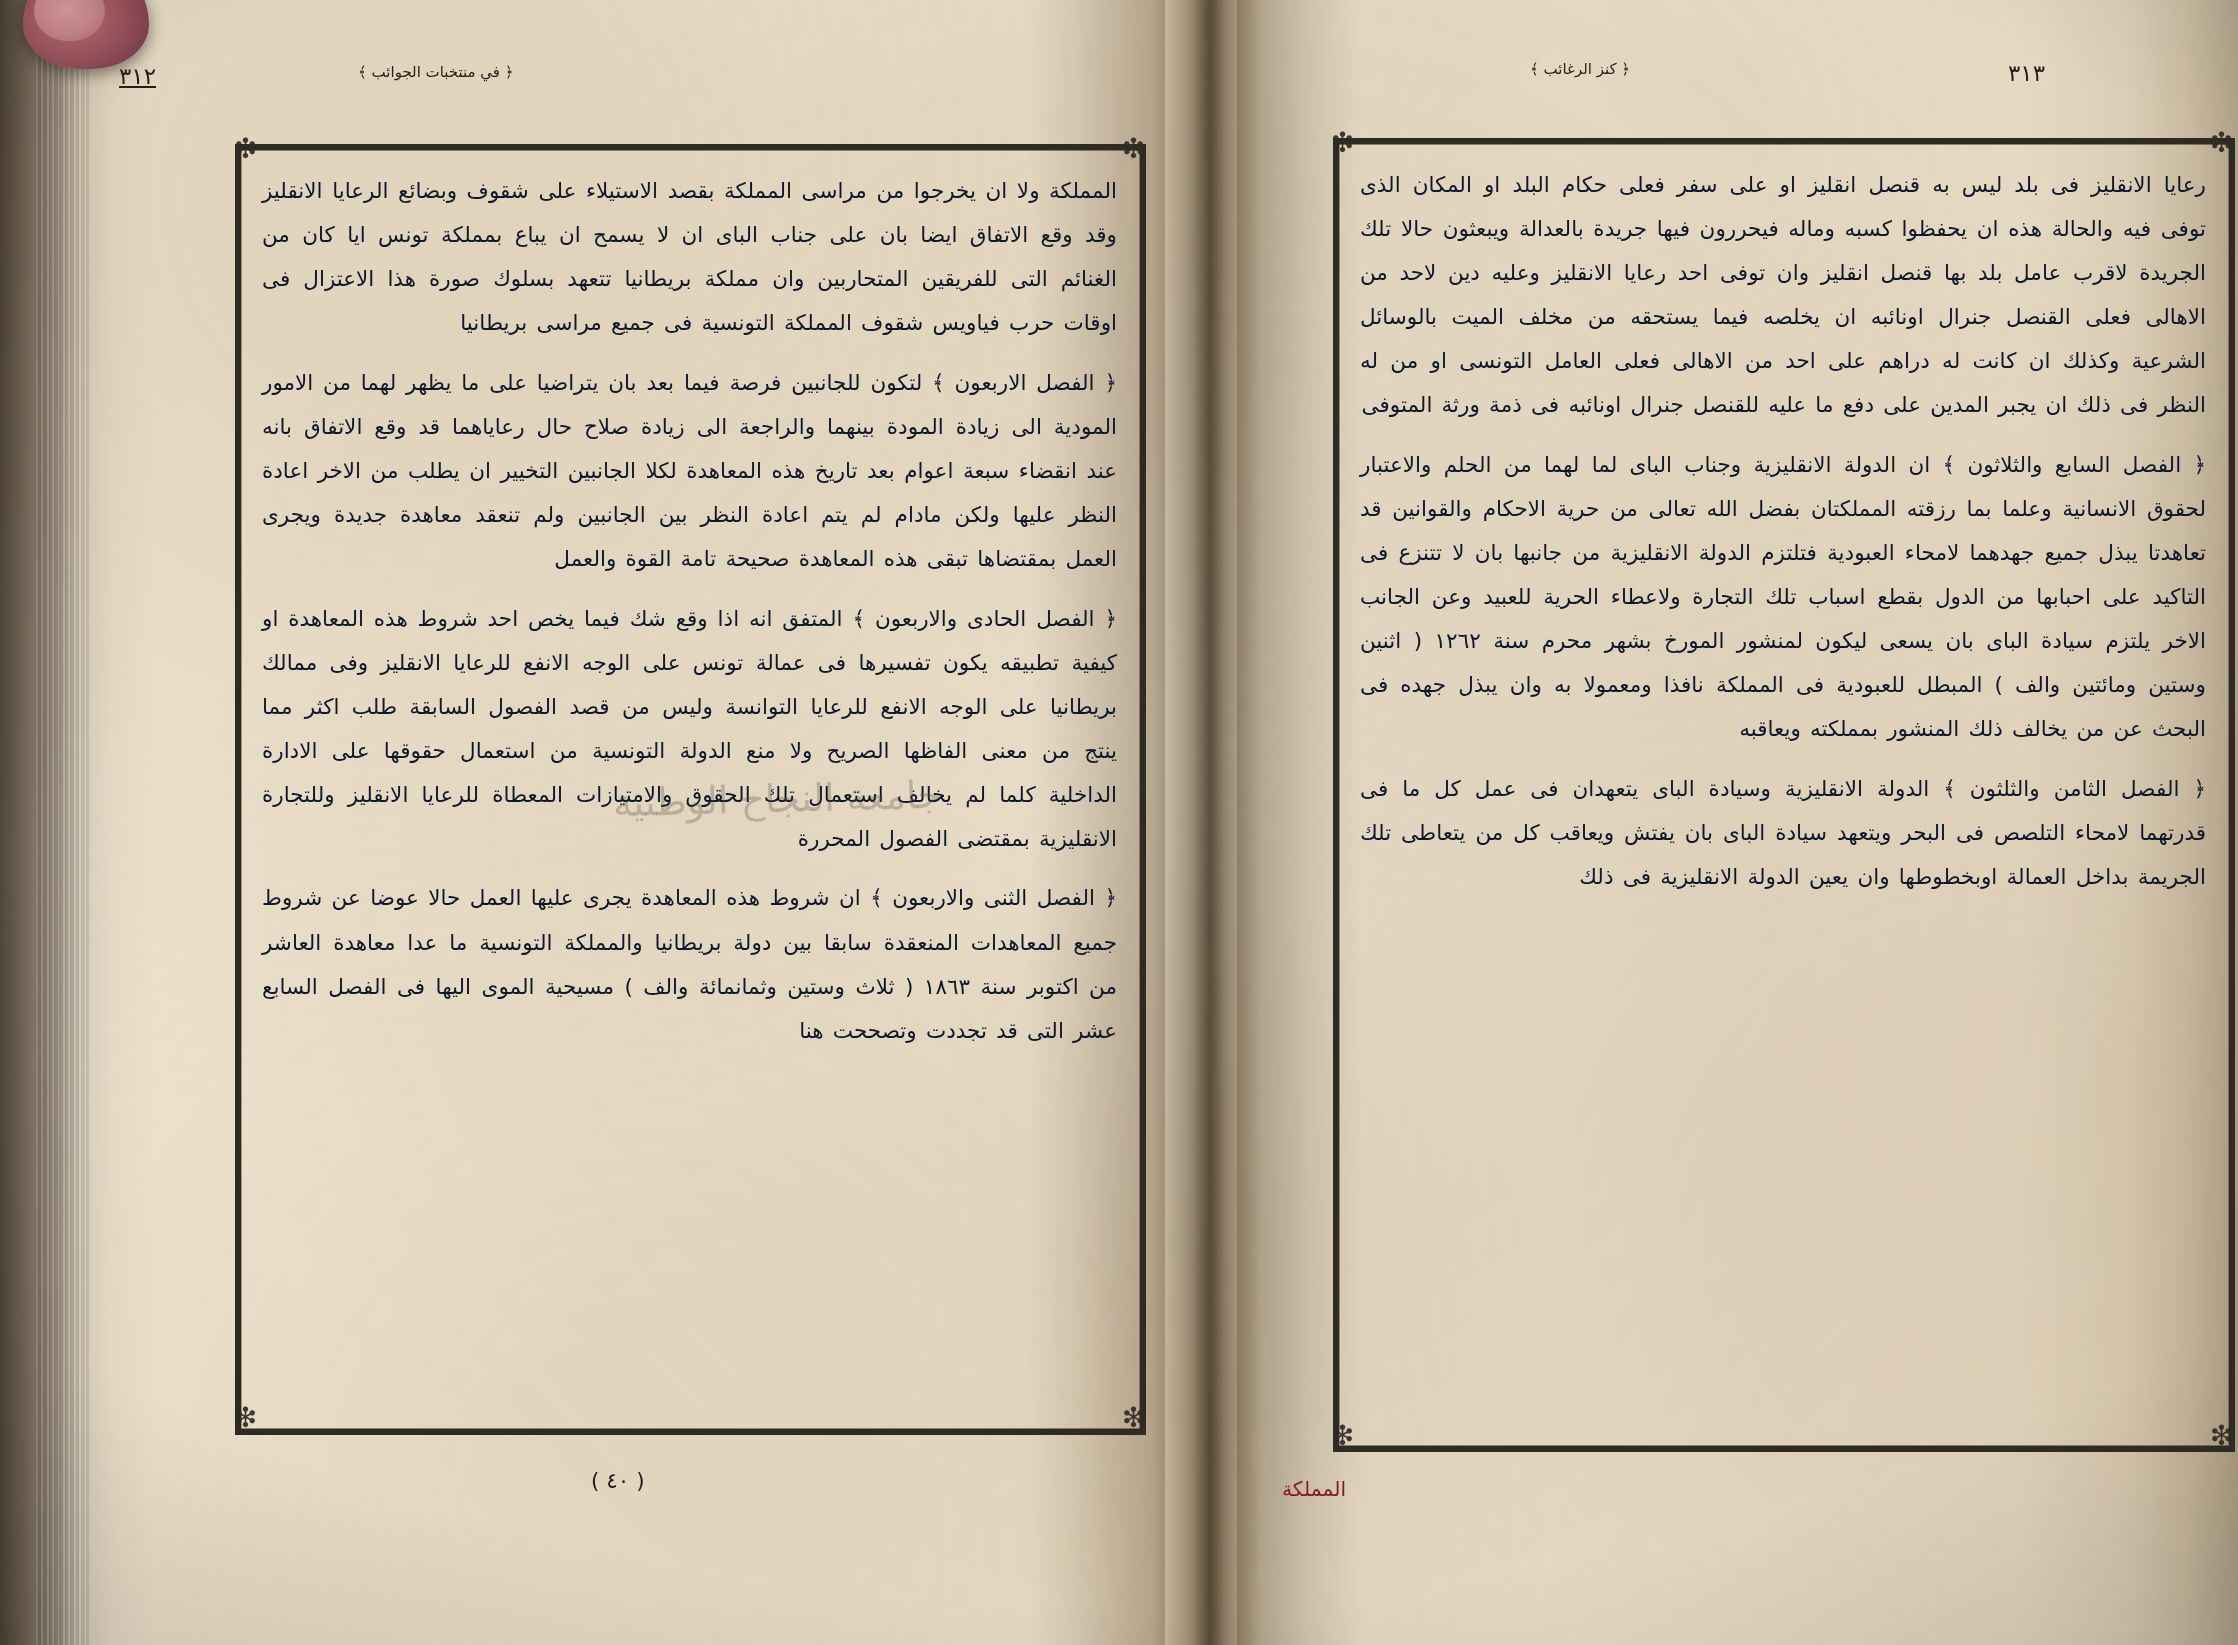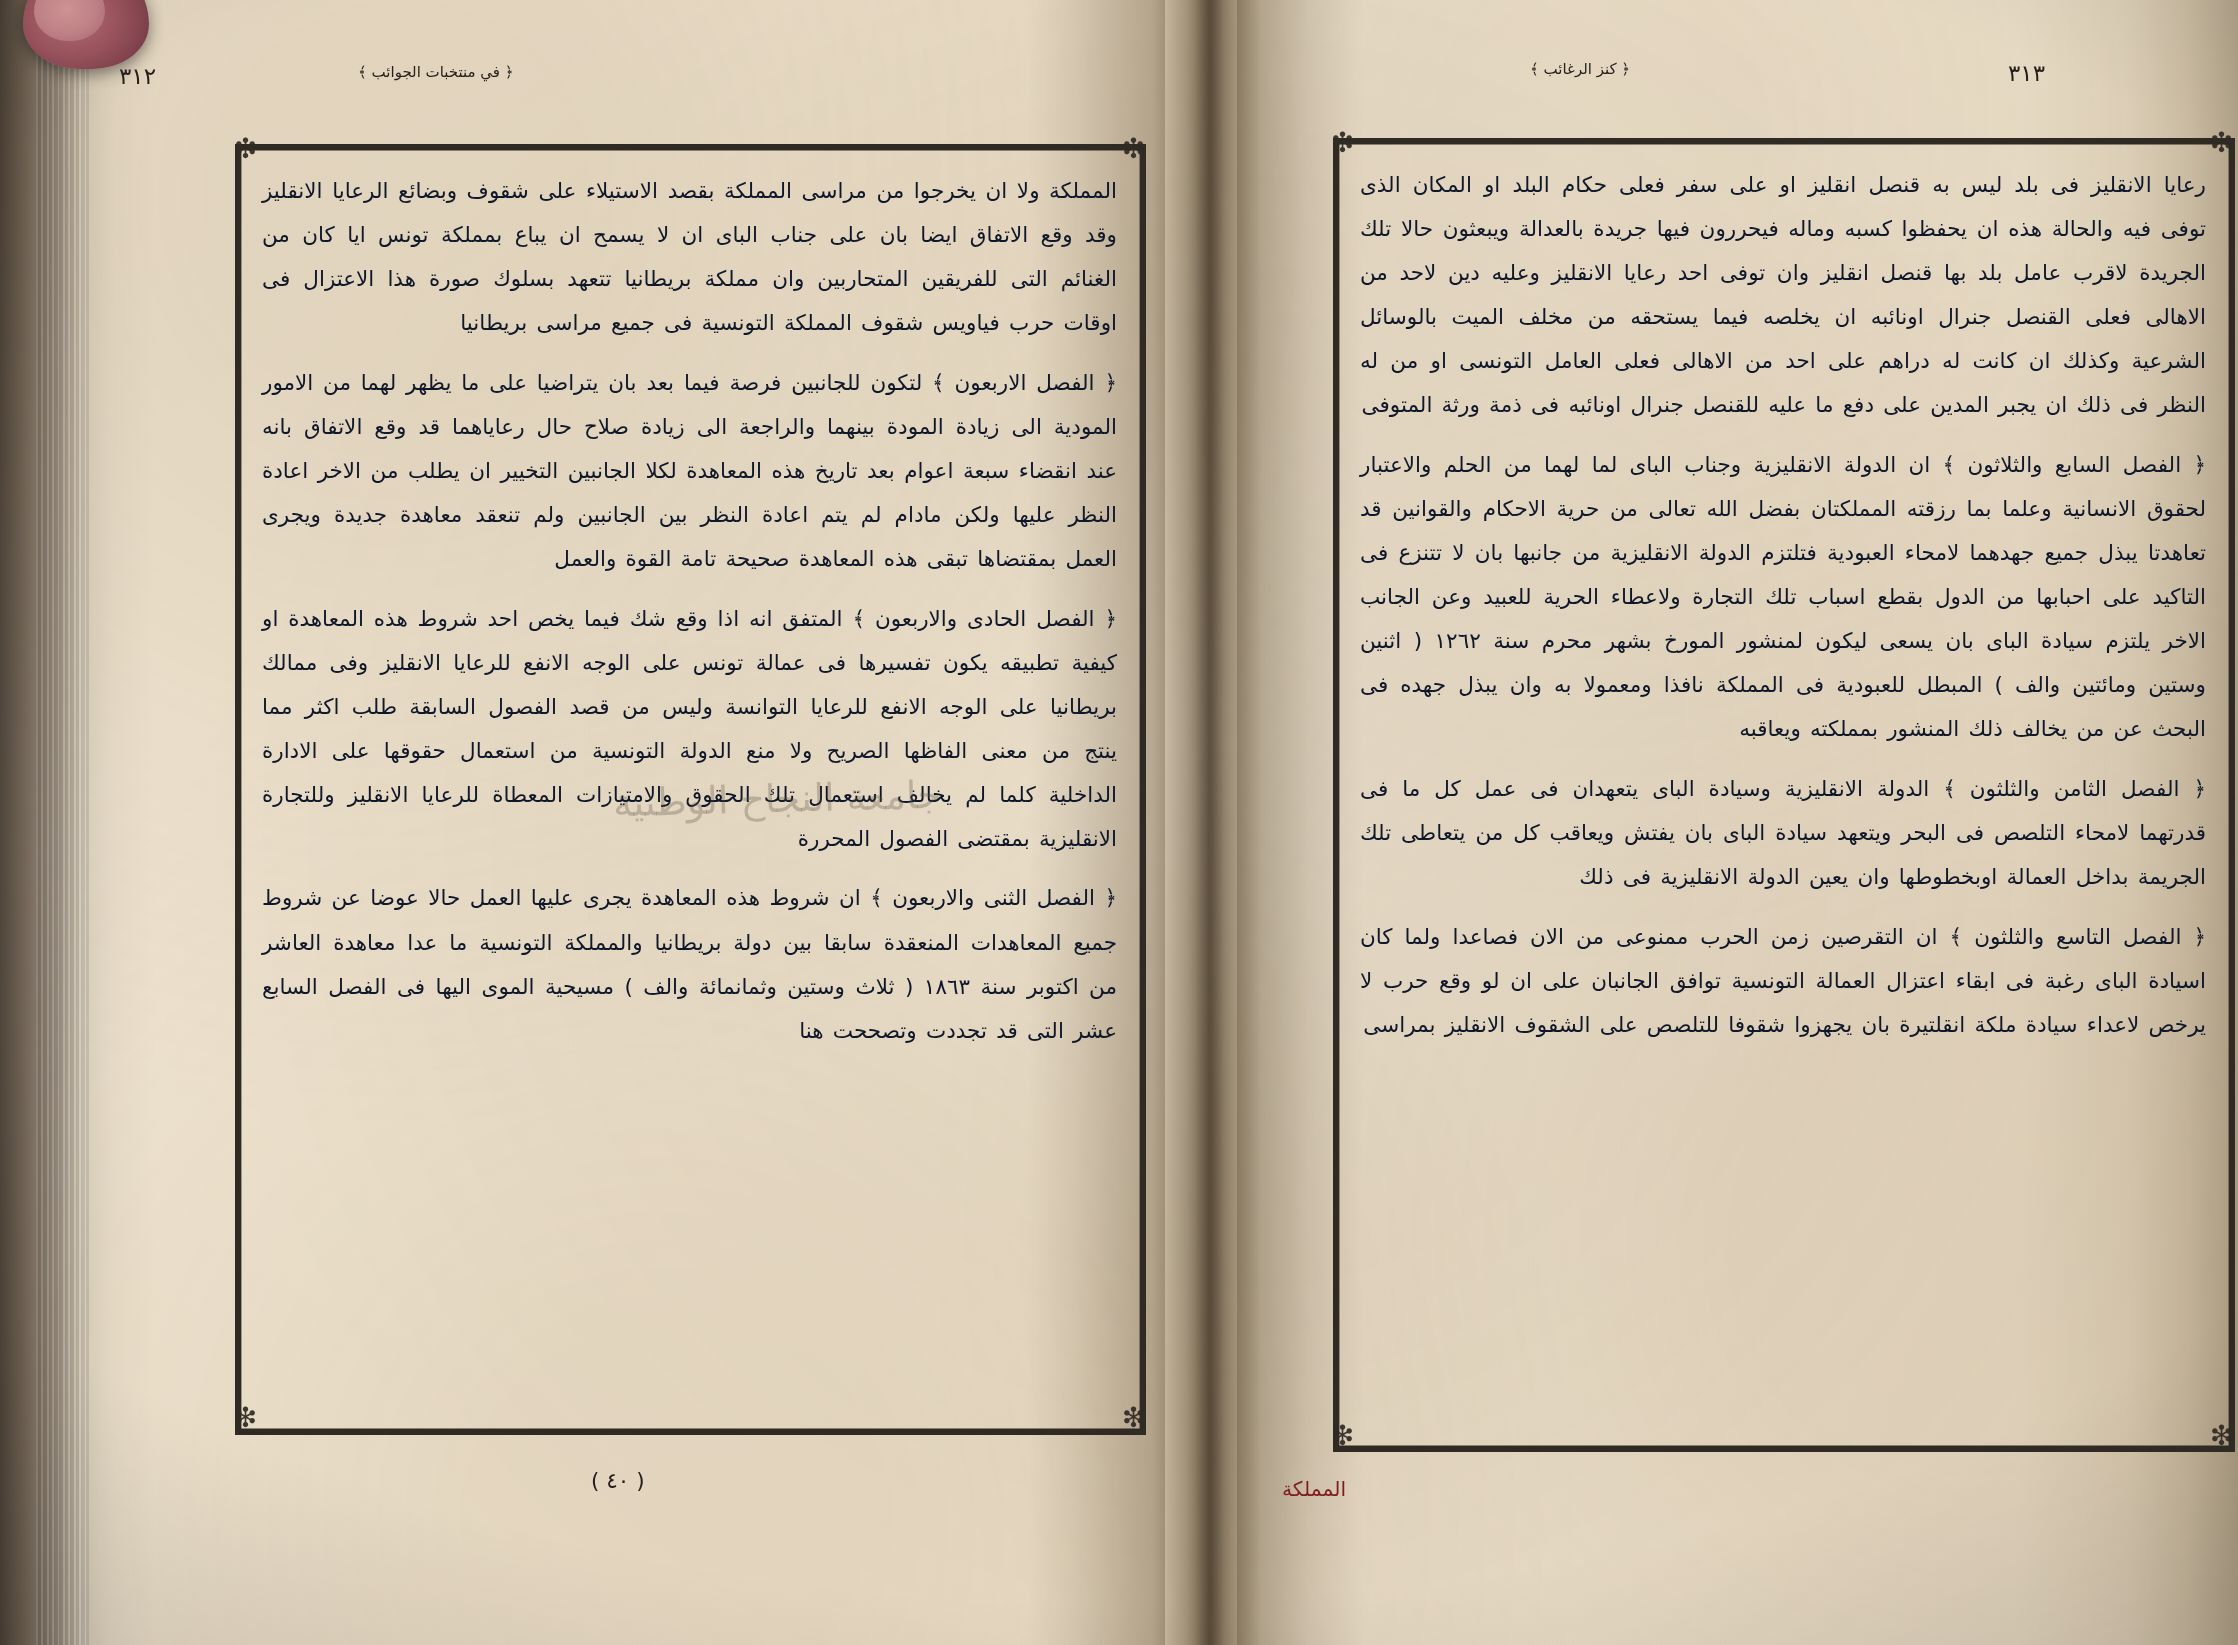--- a/index.html
+++ b/index.html
@@ -190,21 +190,21 @@
     <div class="board-lines"></div>
   </div>
   <div class="thumb"></div>
   <div class="thumb-nail"></div>
   <div class="gutter"></div>
   <div class="grain"></div>
 
   <div class="page left">
     <div class="curve-left"></div>
 
-    <div class="head folio" style="left:30px; top:63px;">٣١٢</div>
+    <div class="head folio" style="left:30px; top:63px;text-decoration:underline;">٣١٢</div>
     <div class="head center" style="left:257px; top:63px;">﴿ في منتخبات الجوائب ﴾</div>
 
     <div class="frame frame-left"></div>
     <div class="fleuron" style="left:139px;  top:135px;">❇</div>
     <div class="fleuron" style="left:1027px; top:135px;">❇</div>
     <div class="fleuron" style="left:139px;  top:1404px;">❇</div>
     <div class="fleuron" style="left:1027px; top:1404px;">❇</div>
 
     <div class="col" style="left:173px; top:169px; width:855px;">
       <p>المملكة ولا ان يخرجوا من مراسى المملكة بقصد الاستيلاء على شقوف وبضائع الرعايا الانقليز وقد وقع الاتفاق ايضا بان على جناب الباى ان لا يسمح ان يباع بمملكة تونس ايا كان من الغنائم التى للفريقين المتحاربين وان مملكة بريطانيا تتعهد بسلوك صورة هذا الاعتزال فى اوقات حرب فياويس شقوف المملكة التونسية فى جميع مراسى بريطانيا</p>
@@ -227,20 +227,19 @@
     <div class="frame frame-right"></div>
     <div class="fleuron" style="left:88px;  top:129px;">❇</div>
     <div class="fleuron" style="left:967px; top:129px;">❇</div>
     <div class="fleuron" style="left:88px;  top:1422px;">❇</div>
     <div class="fleuron" style="left:967px; top:1422px;">❇</div>
 
     <div class="col" style="left:123px; top:163px; width:846px;">
       <p>رعايا الانقليز فى بلد ليس به قنصل انقليز او على سفر فعلى حكام البلد او المكان الذى توفى فيه والحالة هذه ان يحفظوا كسبه وماله فيحررون فيها جريدة بالعدالة ويبعثون حالا تلك الجريدة لاقرب عامل بلد بها قنصل انقليز وان توفى احد رعايا الانقليز وعليه دين لاحد من الاهالى فعلى القنصل جنرال اونائبه ان يخلصه فيما يستحقه من مخلف الميت بالوسائل الشرعية وكذلك ان كانت له دراهم على احد من الاهالى فعلى العامل التونسى او من له النظر فى ذلك ان يجبر المدين على دفع ما عليه للقنصل جنرال اونائبه فى ذمة ورثة المتوفى</p>
       <p>﴿ الفصل السابع والثلاثون ﴾ ان الدولة الانقليزية وجناب الباى لما لهما من الحلم والاعتبار لحقوق الانسانية وعلما بما رزقته المملكتان بفضل الله تعالى من حرية الاحكام والقوانين قد تعاهدتا يبذل جميع جهدهما لامحاء العبودية فتلتزم الدولة الانقليزية من جانبها بان لا تتنزع فى التاكيد على احبابها من الدول بقطع اسباب تلك التجارة ولاعطاء الحرية للعبيد وعن الجانب الاخر يلتزم سيادة الباى بان يسعى ليكون لمنشور المورخ بشهر محرم سنة ١٢٦٢ ( اثنين وستين ومائتين والف ) المبطل للعبودية فى المملكة نافذا ومعمولا به وان يبذل جهده فى البحث عن من يخالف ذلك المنشور بمملكته ويعاقبه</p>
       <p>﴿ الفصل الثامن والثلثون ﴾ الدولة الانقليزية وسيادة الباى يتعهدان فى عمل كل ما فى قدرتهما لامحاء التلصص فى البحر ويتعهد سيادة الباى بان يفتش ويعاقب كل من يتعاطى تلك الجريمة بداخل العمالة اوبخطوطها وان يعين الدولة الانقليزية فى ذلك</p>
-      <p>﴿ الفصل التاسع والثلثون ﴾ ان التقرصين زمن الحرب ممنوعى من الان فصاعدا ولما كان اسيادة الباى رغبة فى ابقاء اعتزال العمالة التونسية توافق الجانبان على ان لو وقع حرب لا يرخص لاعداء سيادة ملكة انقلتيرة بان يجهزوا شقوفا للتلصص على الشقوف الانقليز بمراسى</p>
     </div>
 
     <div class="catchword" style="left:45px; top:1477px;">المملكة</div>
   </div>
 
 </div>
 
 
 </body></html>

